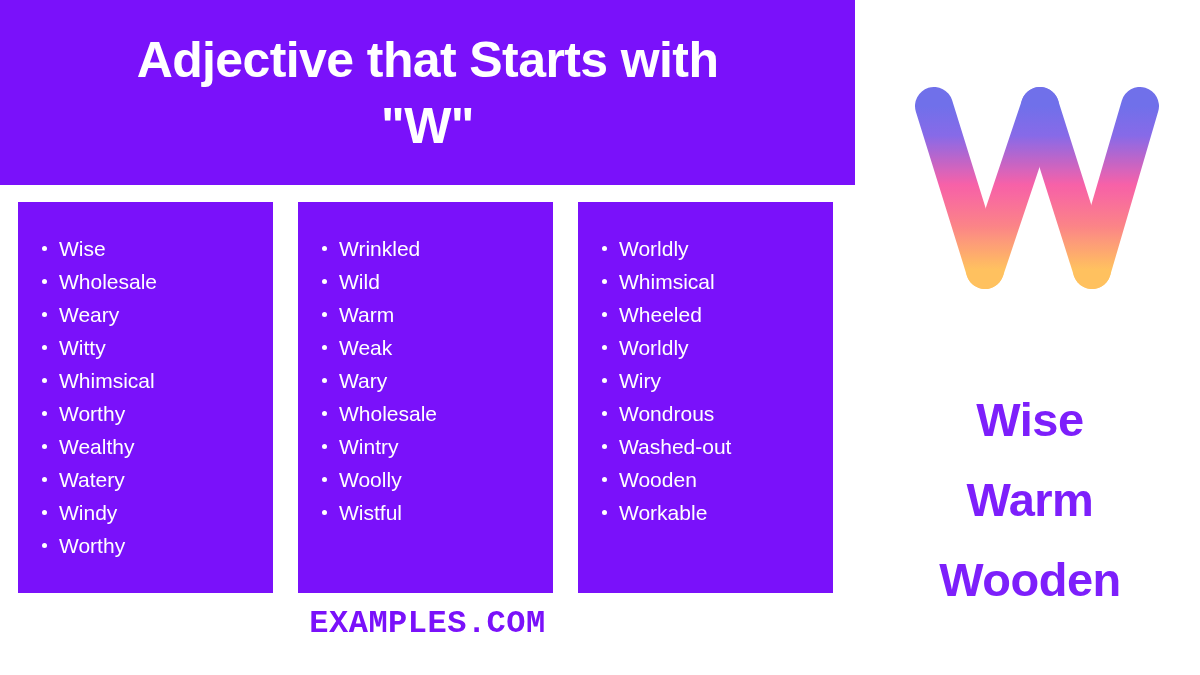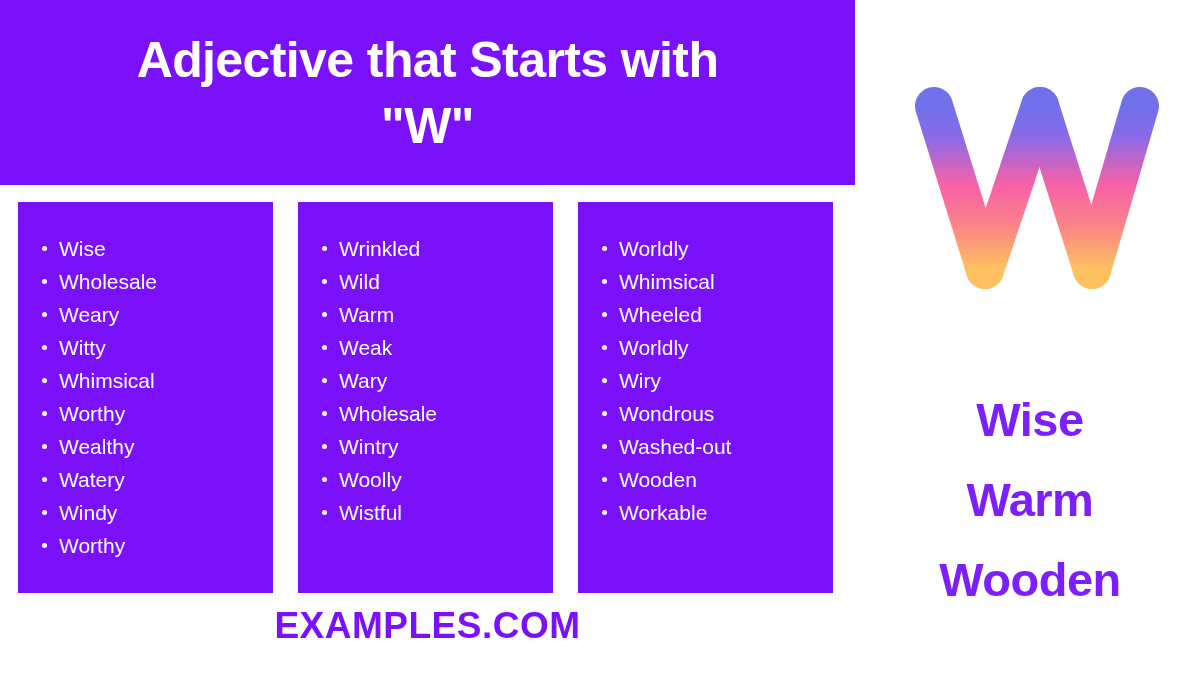--- a/index.html
+++ b/index.html
@@ -88,23 +88,23 @@
   }
 
   
   #footer-brand {
     position: absolute;
     left: 0;
     top: 605px;
     width: 855px;
     text-align: center;
     color: #7A11FA;
-    font-family: Liberation Sans, sans-serif;
+    font-family: Liberation Mono, monospace;
     font-weight: bold;
-    font-size: 37px;
+    font-size: 32px;
     letter-spacing: 0.5px;
   }
 
   
   #right-panel {
     position: absolute;
     left: 860px;
     top: 0;
     width: 340px;
     height: 675px;

